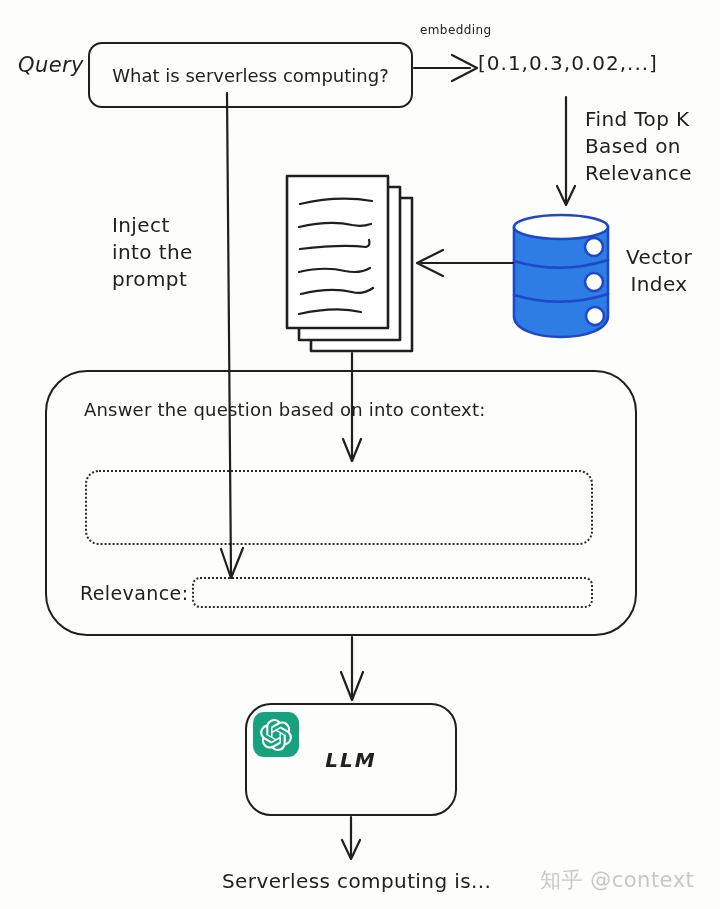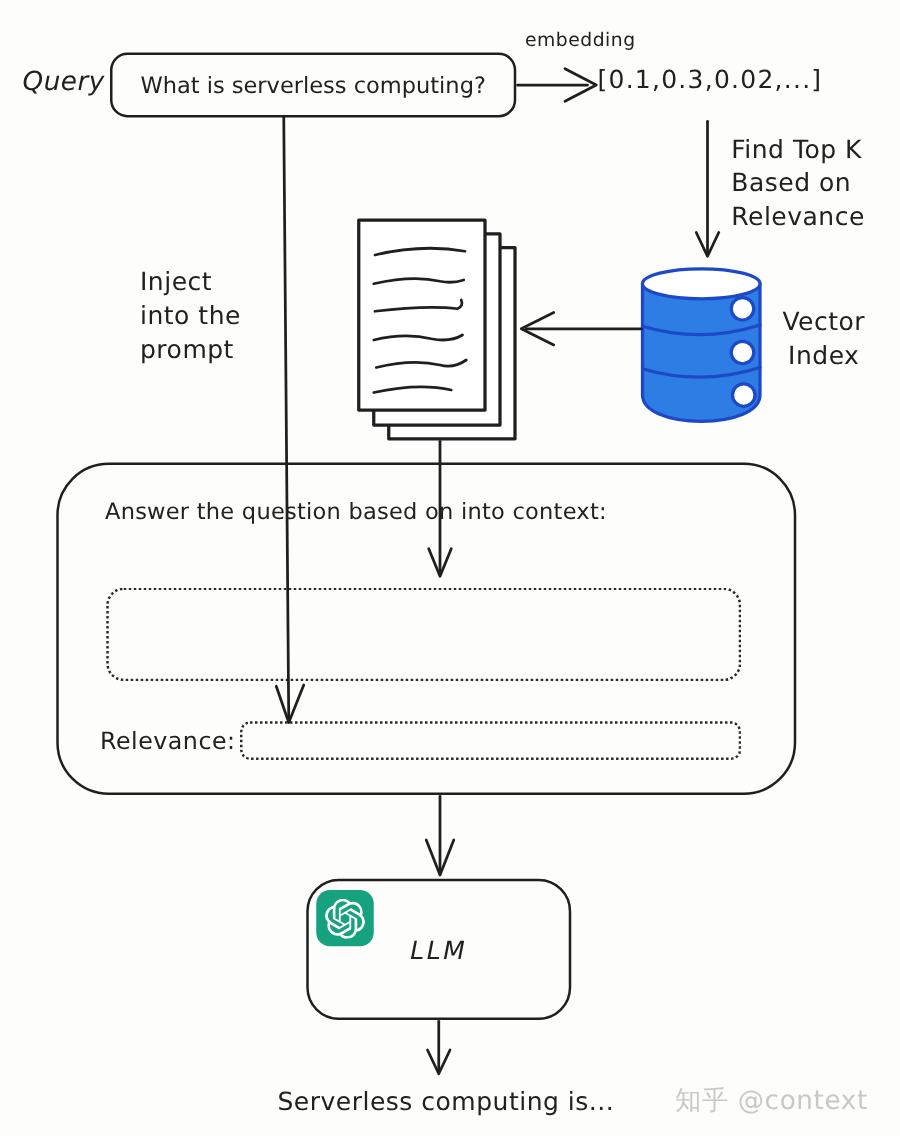--- a/index.html
+++ b/index.html
@@ -7,36 +7,36 @@
     position:relative; width:720px; height:909px;
     background:#fdfdfc; overflow:hidden;
     font-family:"DejaVu Sans", sans-serif; color:#212121;
   }
   .txt { position:absolute; white-space:pre-line; letter-spacing:0.4px; line-height:1.3; z-index:2; }
   .box { position:absolute; background:transparent; z-index:1; box-sizing:border-box; }
   .solid { border:2.5px solid #1f1f1f; }
   .dotted { border:2px dotted #2a2a2a; }
   .flex-c { display:flex; align-items:center; justify-content:center; }
   #strokes { position:absolute; left:0; top:0; z-index:3; pointer-events:none; }
-  .query-box   { left:88px;  top:42px;  width:325px; height:52px; border-radius:14px; font-size:18px; }
+  .query-box   { left:88px;  top:42px;  width:325px; height:66px; border-radius:14px; font-size:18px; }
   .prompt-box  { left:45px;  top:370px; width:592px; height:266px; border-radius:42px; }
   .context-slot{ left:85px;  top:470px; width:508px; height:75px; border-radius:14px; }
   .question-slot{ left:192px; top:577px; width:401px; height:31px; border-radius:8px; }
   .llm-box     { left:245px; top:703px; width:212px; height:113px; border-radius:26px; }
   .openai-logo { position:absolute; left:253px; top:712px; width:46px; height:45px;
                  background:#17a27f; border-radius:11px; z-index:2; }
   .query-label { left:18px;  top:52px;  font-size:21px;font-style:italic; }
-  .embed-label { left:420px; top:23px;  font-size:15px; }
+  .embed-label { left:420px; top:23px;  font-size:12px; }
   .vector-text { left:478px; top:50px;  font-size:20px; letter-spacing:1px; }
   .find-topk   { left:585px; top:106px; font-size:20px; line-height:27px; }
   .vector-index{ left:617px; top:244px; width:84px; text-align:center; font-size:20px; line-height:27px; }
   .inject-note { left:112px; top:212px; font-size:20px; line-height:27px; }
   .context-instruction { left:84px; top:398px; font-size:18px; letter-spacing:0.2px; }
   .question-label { left:80px; top:581px; font-size:19px; }
-  .llm-label   { left:245px; top:747px; width:212px; text-align:center; font-size:20px; font-style:italic; letter-spacing:2px; }
+  .llm-label   { left:245px; top:747px; width:212px; text-align:center; font-size:20px; font-style:italic; letter-spacing:2px;font-weight:bold; }
   .output-text { left:222px; top:868px; font-size:20px; }
   .watermark   { left:540px; top:867px; font-size:21px; color:#c8c8c8; letter-spacing:0.5px; }
 </style>
 </head>
 <body>
 
 <div class="canvas">
 
   <div class="box solid query-box flex-c">
     <span>What is serverless computing?</span>

